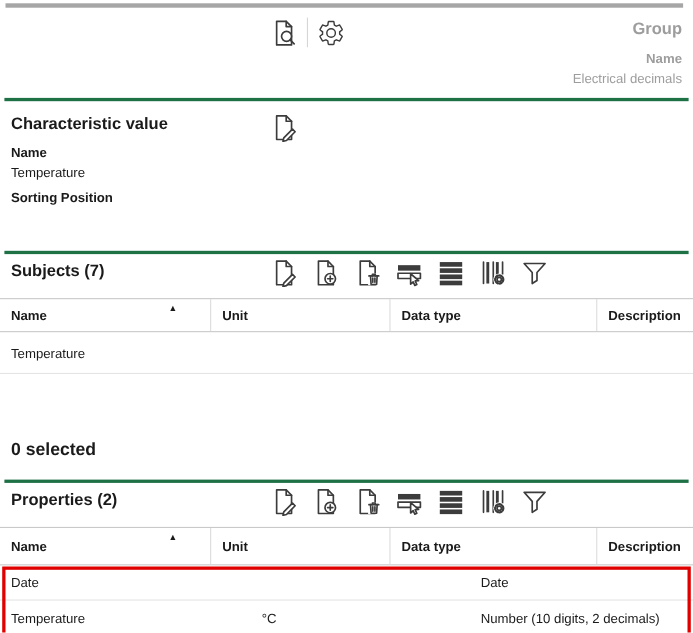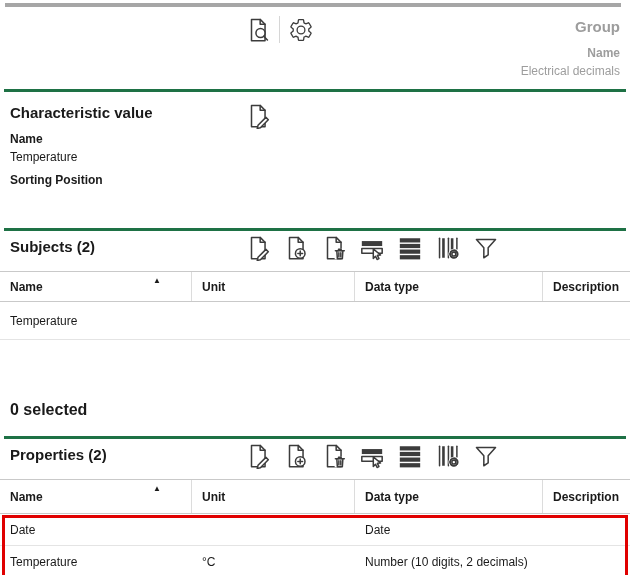--- a/index.html
+++ b/index.html
@@ -38,21 +38,21 @@
   .sec-table { padding: 0; }
   .table-head-row { height: 40px; padding: 6px 10px 0; position: relative; }
   .thead, .trow { display: grid; grid-template-columns: 192px 163px 188px auto; }
   .thead { border-top: 1px solid #c9c9c9; border-bottom: 1px solid #c9c9c9; height: 31px; }
   .props .thead { height: 35px; }
   .th { display: flex; align-items: center; padding-left: 10px; font-size: 12px; font-weight: 700; border-right: 1px solid #dcdcdc; }
   .th:last-child { border-right: none; }
   .th-sorted { justify-content: space-between; padding-right: 30px; }
   .sort-glyph { font-size: 8px; line-height: 1; align-self: flex-start; margin-top: 5px; }
   .trow { height: 38px; align-items: center; font-size: 12px; border-bottom: 1px solid #e4e4e4; }
-  .props .trow { height: 32px; }
+  .props .trow { height: 32px; gap: 36px; }
   .props .trow:last-child { border-bottom: none; }
   .td { padding-left: 10px; white-space: nowrap; overflow: hidden; }
   .status { margin: 63px 0 0 10px; font-size: 16px; font-weight: 700; line-height: 14px; padding-bottom: 19px; }
 
   .rows-wrap { position: relative; }
   .red-box { position: absolute; left: 2px; right: 2px; top: 1px; bottom: -2px; border: 3px solid #e00000; pointer-events: none; }
 </style>
 </head>
 <body>
 
@@ -152,21 +152,21 @@
     <div class="form-value">Temperature</div>
     <div class="form-label">Sorting Position</div>
     <div class="form-value"></div>
     <div class="gap-bottom"></div>
   </div>
 
   <div class="divider"></div>
 
   <div class="sec sec-table">
     <div class="table-head-row">
-      <div class="sec-title">Subjects (2)</div>
+      <div class="sec-title">Subjects (7)</div>
       <div class="toolbar">
         <span class="icon-btn">
             <svg class="ic" width="26" height="26">
               <use href="#s-doc-edit"></use>
             </svg>
           </span>
         <span class="icon-btn">
             <svg class="ic" width="26" height="26">
               <use href="#s-doc-add"></use>
             </svg>

